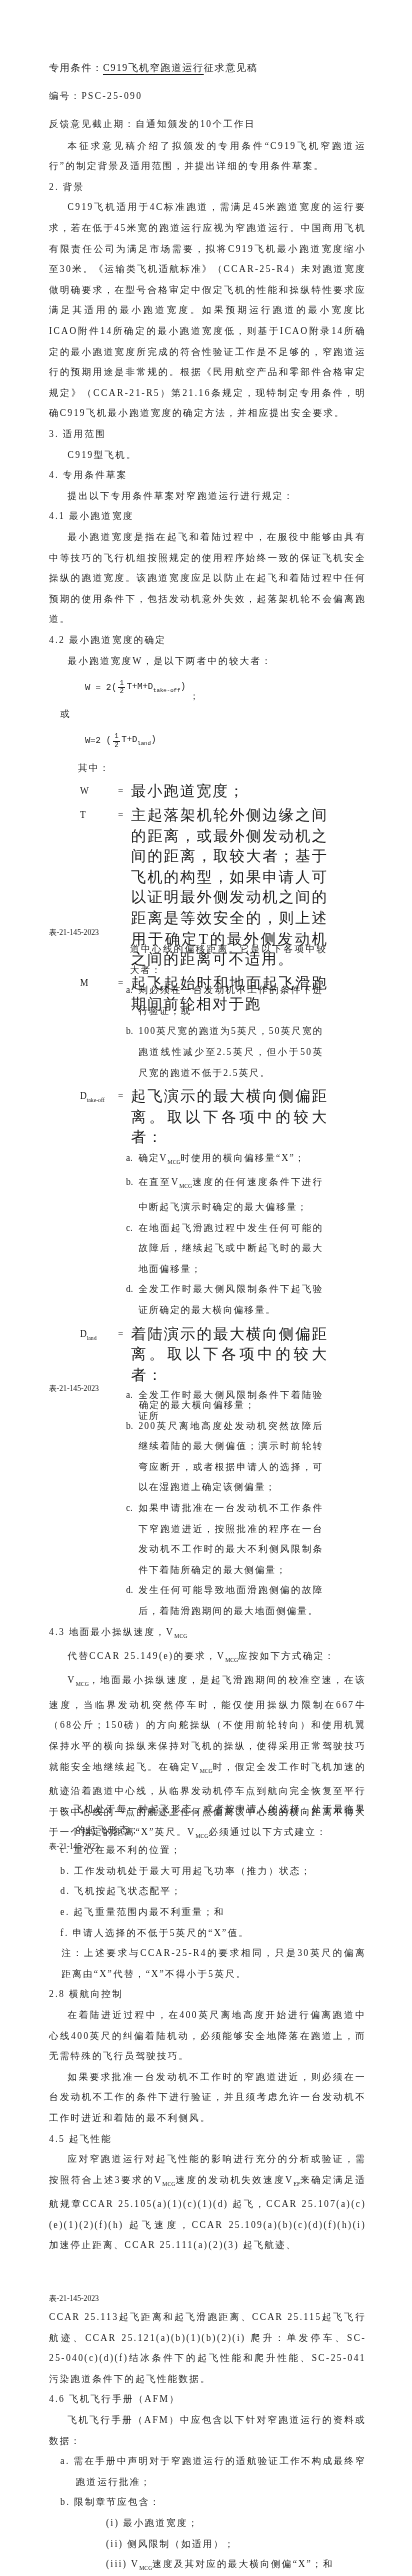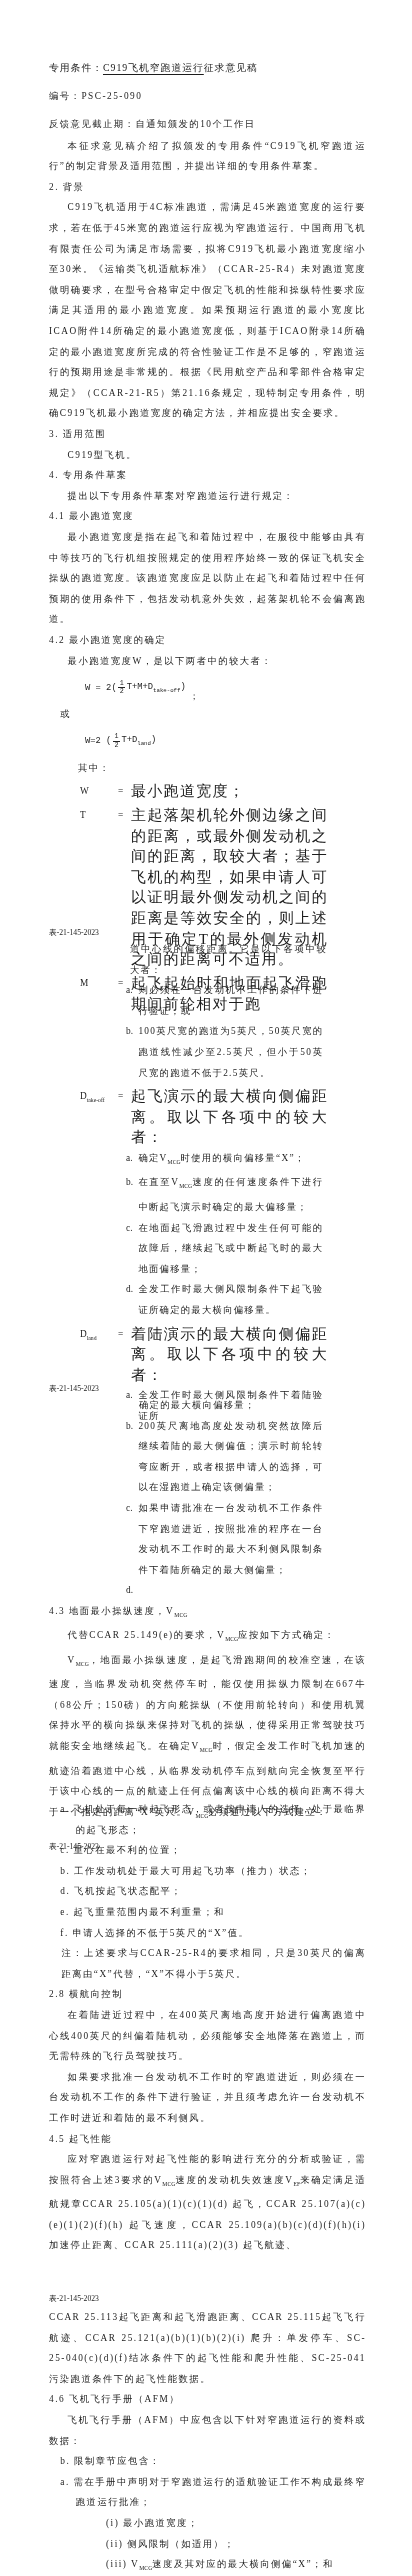--- a/index.html
+++ b/index.html
@@ -139,20 +139,21 @@
         <div class="li2">
           <span class="li2-m">b.</span>
           <span class="li2-t">200英尺离地高度处发动机突然故障后继续着陆的最大侧偏值；演示时前轮转弯应断开，或者根据申请人的选择，可以在湿跑道上确定该侧偏量；</span>
         </div>
         <div class="li2">
           <span class="li2-m">c.</span>
           <span class="li2-t">如果申请批准在一台发动机不工作条件下窄跑道进近，按照批准的程序在一台发动机不工作时的最大不利侧风限制条件下着陆所确定的最大侧偏量；</span>
         </div>
         <div class="li2">
           <span class="li2-m">d.</span>
+          <span class="li2-t">发生任何可能导致地面滑跑侧偏的故障后，着陆滑跑期间的最大地面侧偏量。</span>
         </div>
         <div class="h">4.3 地面最小操纵速度，V<sub>MCG</sub></div>
         <div class="para">代替CCAR 25.149(e)的要求，V<sub>MCG</sub>应按如下方式确定：</div>
         <div class="para">V<sub>MCG</sub>，地面最小操纵速度，是起飞滑跑期间的校准空速，在该速度，当临界发动机突然停车时，能仅使用操纵力限制在667牛（68公斤；150磅）的方向舵操纵（不使用前轮转向）和使用机翼保持水平的横向操纵来保持对飞机的操纵，使得采用正常驾驶技巧就能安全地继续起飞。在确定V<sub>MCG</sub>时，假定全发工作时飞机加速的航迹沿着跑道中心线，从临界发动机停车点到航向完全恢复至平行于该中心线的一点的航迹上任何点偏离该中心线的横向距离不得大于一个指定的距离“X”英尺。V<sub>MCG</sub>必须通过以下方式建立：</div>
       </div>
       <div class="section" style="top: 1799px;">
         <div class="li1">a. 飞机处于每一种起飞形态，或者按申请人的选择，处于最临界的起飞形态；</div>
         <div class="li1">c. 重心在最不利的位置；</div>
         <div class="li1">b. 工作发动机处于最大可用起飞功率（推力）状态；</div>
         <div class="li1">d. 飞机按起飞状态配平；</div>
@@ -162,22 +163,22 @@
         <div class="h">2.8 横航向控制</div>
         <div class="para">在着陆进近过程中，在400英尺离地高度开始进行偏离跑道中心线400英尺的纠偏着陆机动，必须能够安全地降落在跑道上，而无需特殊的飞行员驾驶技巧。</div>
         <div class="para">如果要求批准一台发动机不工作时的窄跑道进近，则必须在一台发动机不工作的条件下进行验证，并且须考虑允许一台发动机不工作时进近和着陆的最不利侧风。</div>
         <div class="h">4.5 起飞性能</div>
         <div class="para">应对窄跑道运行对起飞性能的影响进行充分的分析或验证，需按照符合上述3要求的V<sub>MCG</sub>速度的发动机失效速度V<sub>EF</sub>来确定满足适航规章CCAR 25.105(a)(1)(c)(1)(d) 起飞，CCAR 25.107(a)(c)(e)(1)(2)(f)(h) 起飞速度，CCAR 25.109(a)(b)(c)(d)(f)(h)(i) 加速停止距离、CCAR 25.111(a)(2)(3) 起飞航迹、</div>
       </div>
       <div class="section" style="top: 2307px;">
         <div class="pcont">CCAR 25.113起飞距离和起飞滑跑距离、CCAR 25.115起飞飞行航迹、CCAR 25.121(a)(b)(1)(b)(2)(i) 爬升：单发停车、SC-25-040(c)(d)(f)结冰条件下的起飞性能和爬升性能、SC-25-041污染跑道条件下的起飞性能数据。</div>
         <div class="h">4.6 飞机飞行手册（AFM）</div>
         <div class="para">飞机飞行手册（AFM）中应包含以下针对窄跑道运行的资料或数据：</div>
+        <div class="li1">a. 需在手册中声明对于窄跑道运行的适航验证工作不构成最终窄跑道运行批准；</div>
         <div class="li1">b. 限制章节应包含：</div>
-        <div class="li1">a. 需在手册中声明对于窄跑道运行的适航验证工作不构成最终窄跑道运行批准；</div>
         <div class="li3">(i) 最小跑道宽度；</div>
         <div class="li3">(ii) 侧风限制（如适用）；</div>
         <div class="li3">(iii) V<sub>MCG</sub>速度及其对应的最大横向侧偏“X”；和</div>
       </div>
     </div>
 
 <div class="page-code" style="top: 928px;">表-21-145-2023</div>
     <div class="page-code" style="top: 1384px;">表-21-145-2023</div>
     <div class="page-code" style="top: 1842px;">表-21-145-2023</div>
     <div class="page-code" style="top: 2294px;">表-21-145-2023</div>

